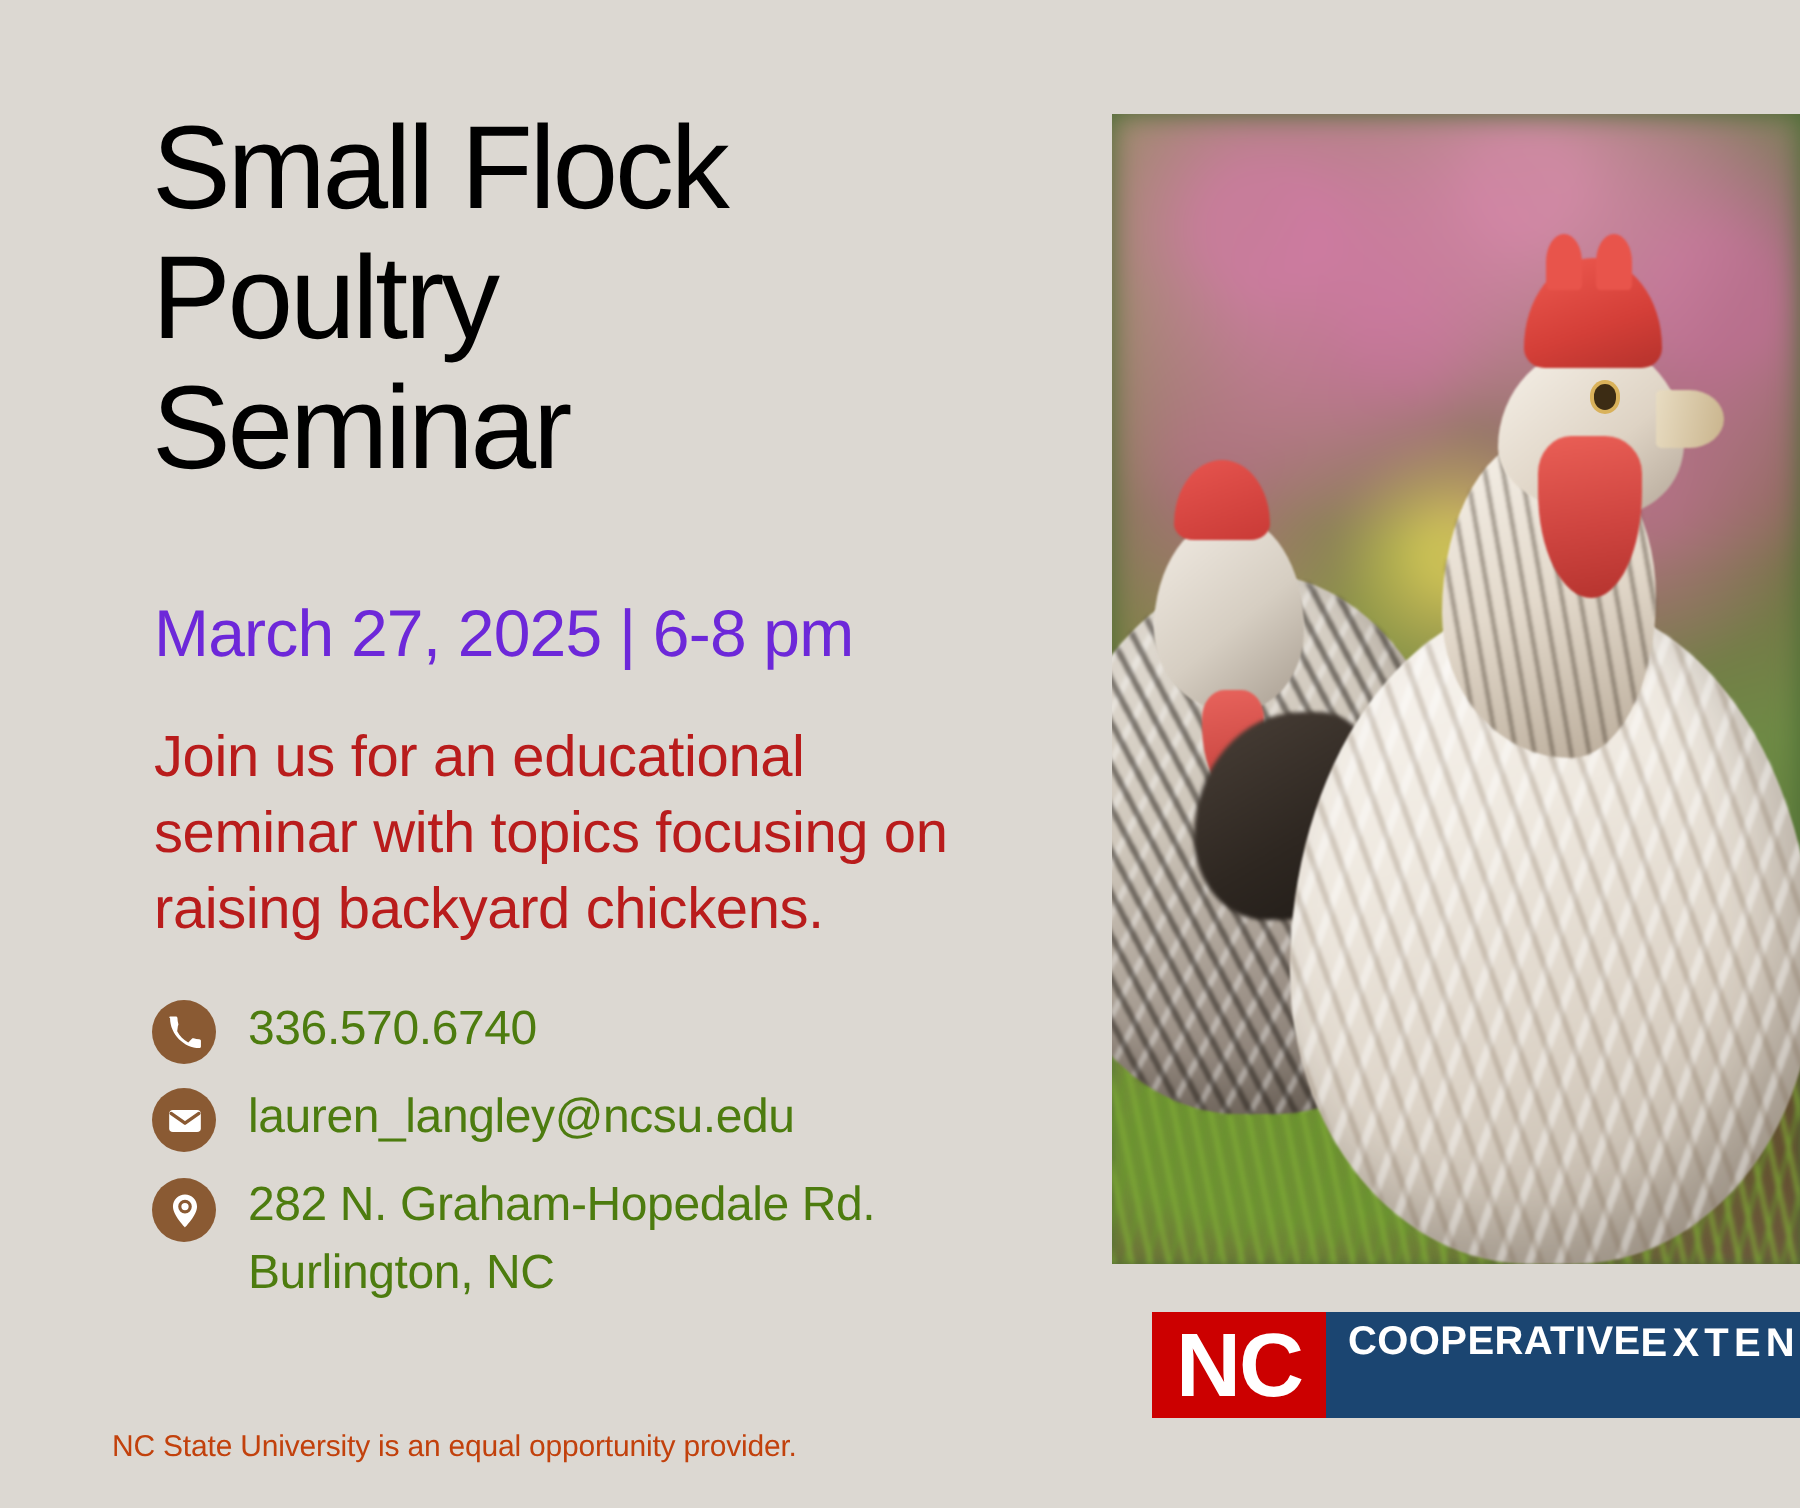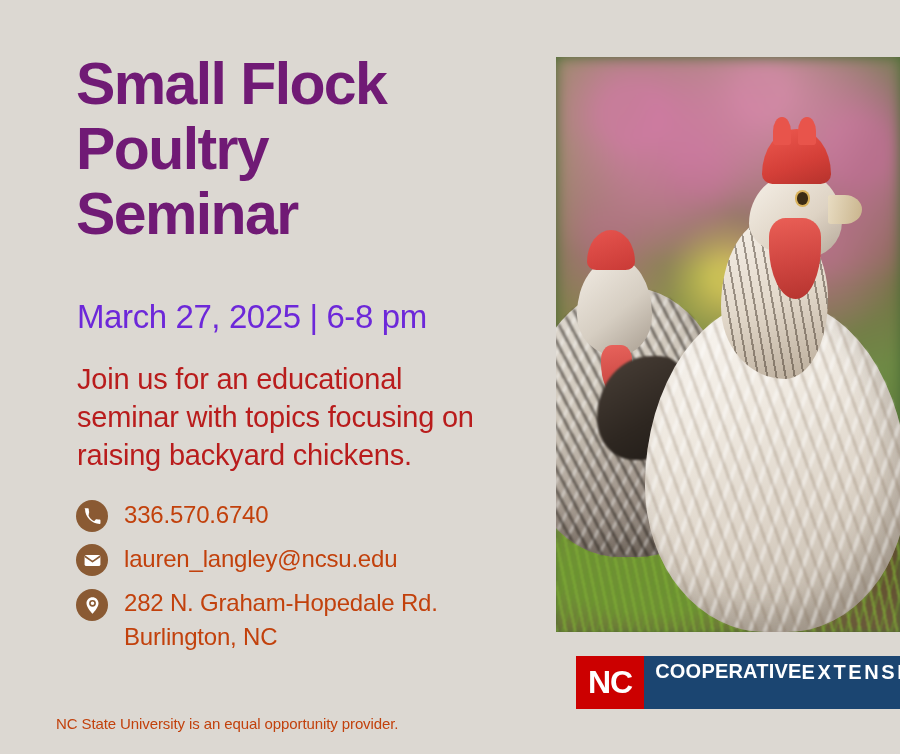--- a/index.html
+++ b/index.html
@@ -21,23 +21,23 @@
   }
 
   
   .title {
     position: absolute;
     left: 76px;
     top: 52px;
     width: 470px;
     font-size: 59px;
     line-height: 65px;
-    font-weight: 700;
+    font-weight: 400;
     letter-spacing: -1.6px;
-    color: #701a75;
+    color: #000000;
     white-space: pre-line;
   }
 
   
   .dateline {
     position: absolute;
     left: 77px;
     top: 298px;
     font-size: 33px;
     line-height: 38px;
@@ -83,21 +83,21 @@
     align-items: center;
     justify-content: center;
     margin-top: 2px;
   }
   .cicon svg { display: block; }
   .ctext {
     margin-left: 16px;
     font-size: 24px;
     line-height: 34px;
     letter-spacing: -0.2px;
-    color: #c2410c;
+    color: #4d7c0f;
     white-space: pre-line;
   }
   .ctext.link {
     text-decoration: underline;
     text-underline-offset: 3px;
   }
   .crow.addr .cicon { margin-top: 3px; }
 
   
   .footer {
@@ -325,21 +325,21 @@
     left: 576px;
     top: 656px;
     display: flex;
     align-items: stretch;
     height: 53px;
   }
   .logo-nc {
     background: #cc0000;
     color: #ffffff;
     font-weight: 700;
-    font-size: 32px;
+    font-size: 45px;
     line-height: 53px;
     letter-spacing: -1px;
     padding: 0 12px 0 12px;
     display: flex;
     align-items: center;
   }
   .logo-ext {
     background: #1b4571;
     color: #ffffff;
     padding: 5px 11px 5px 11px;

